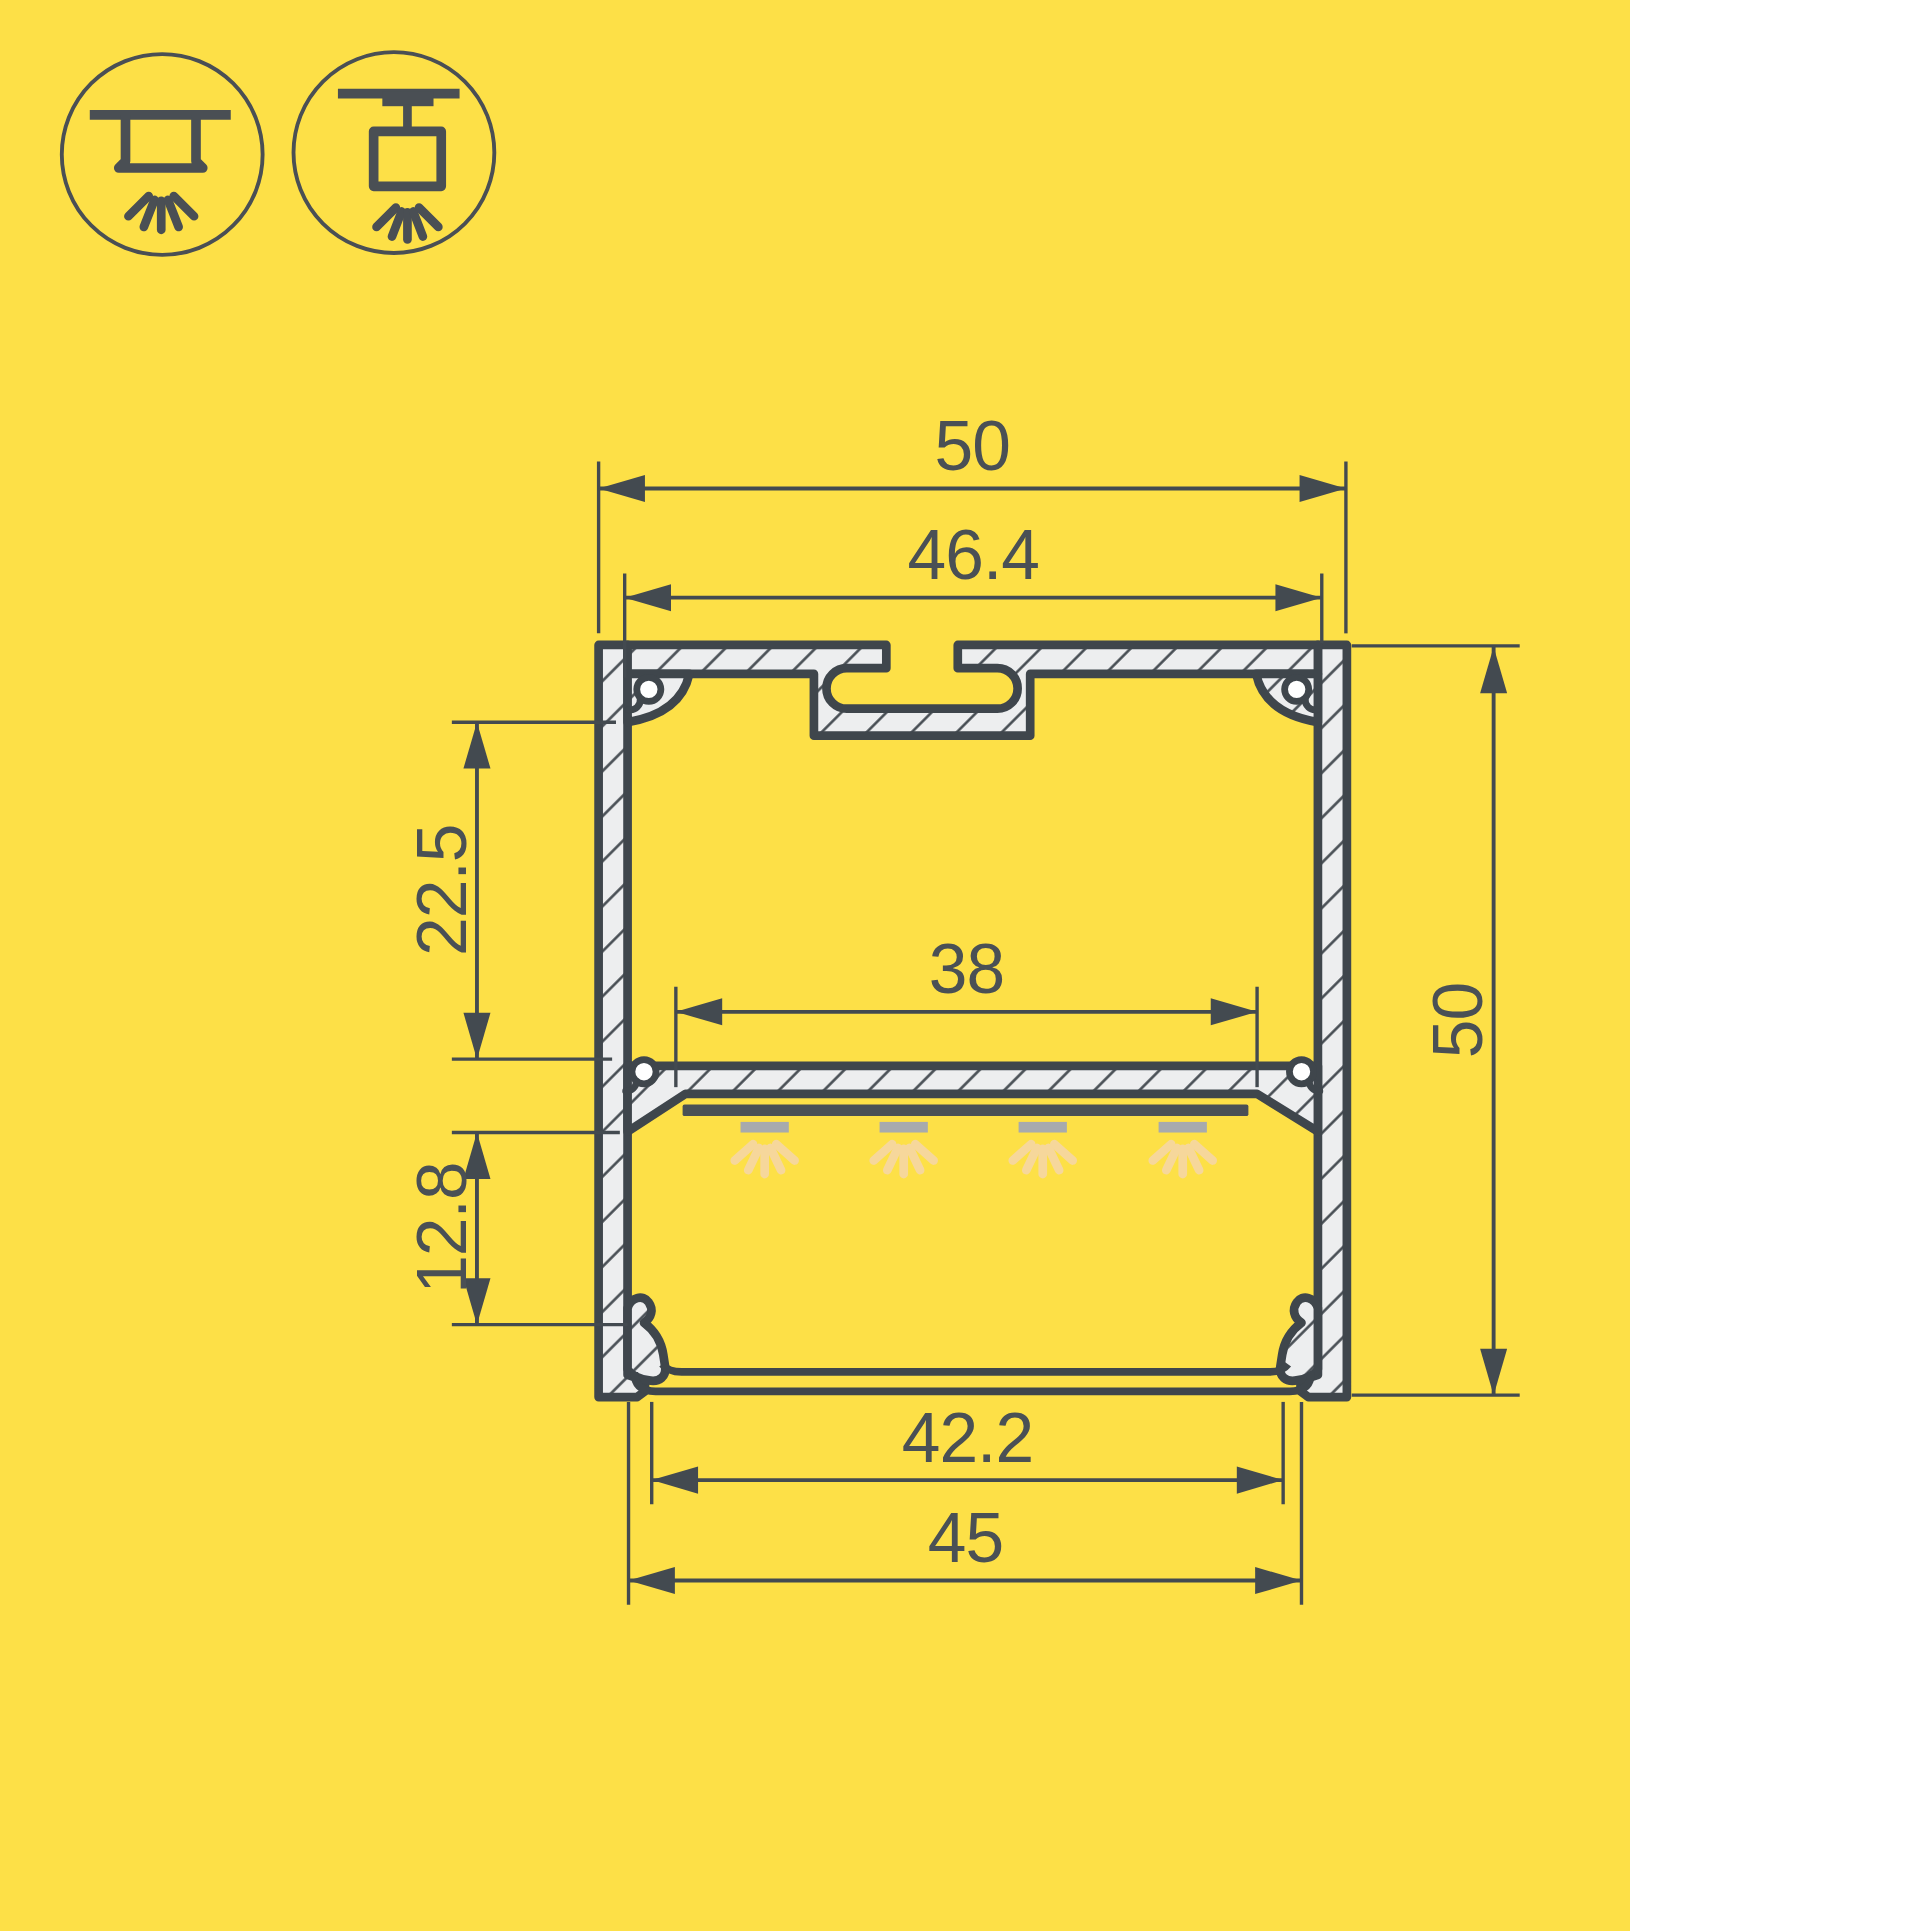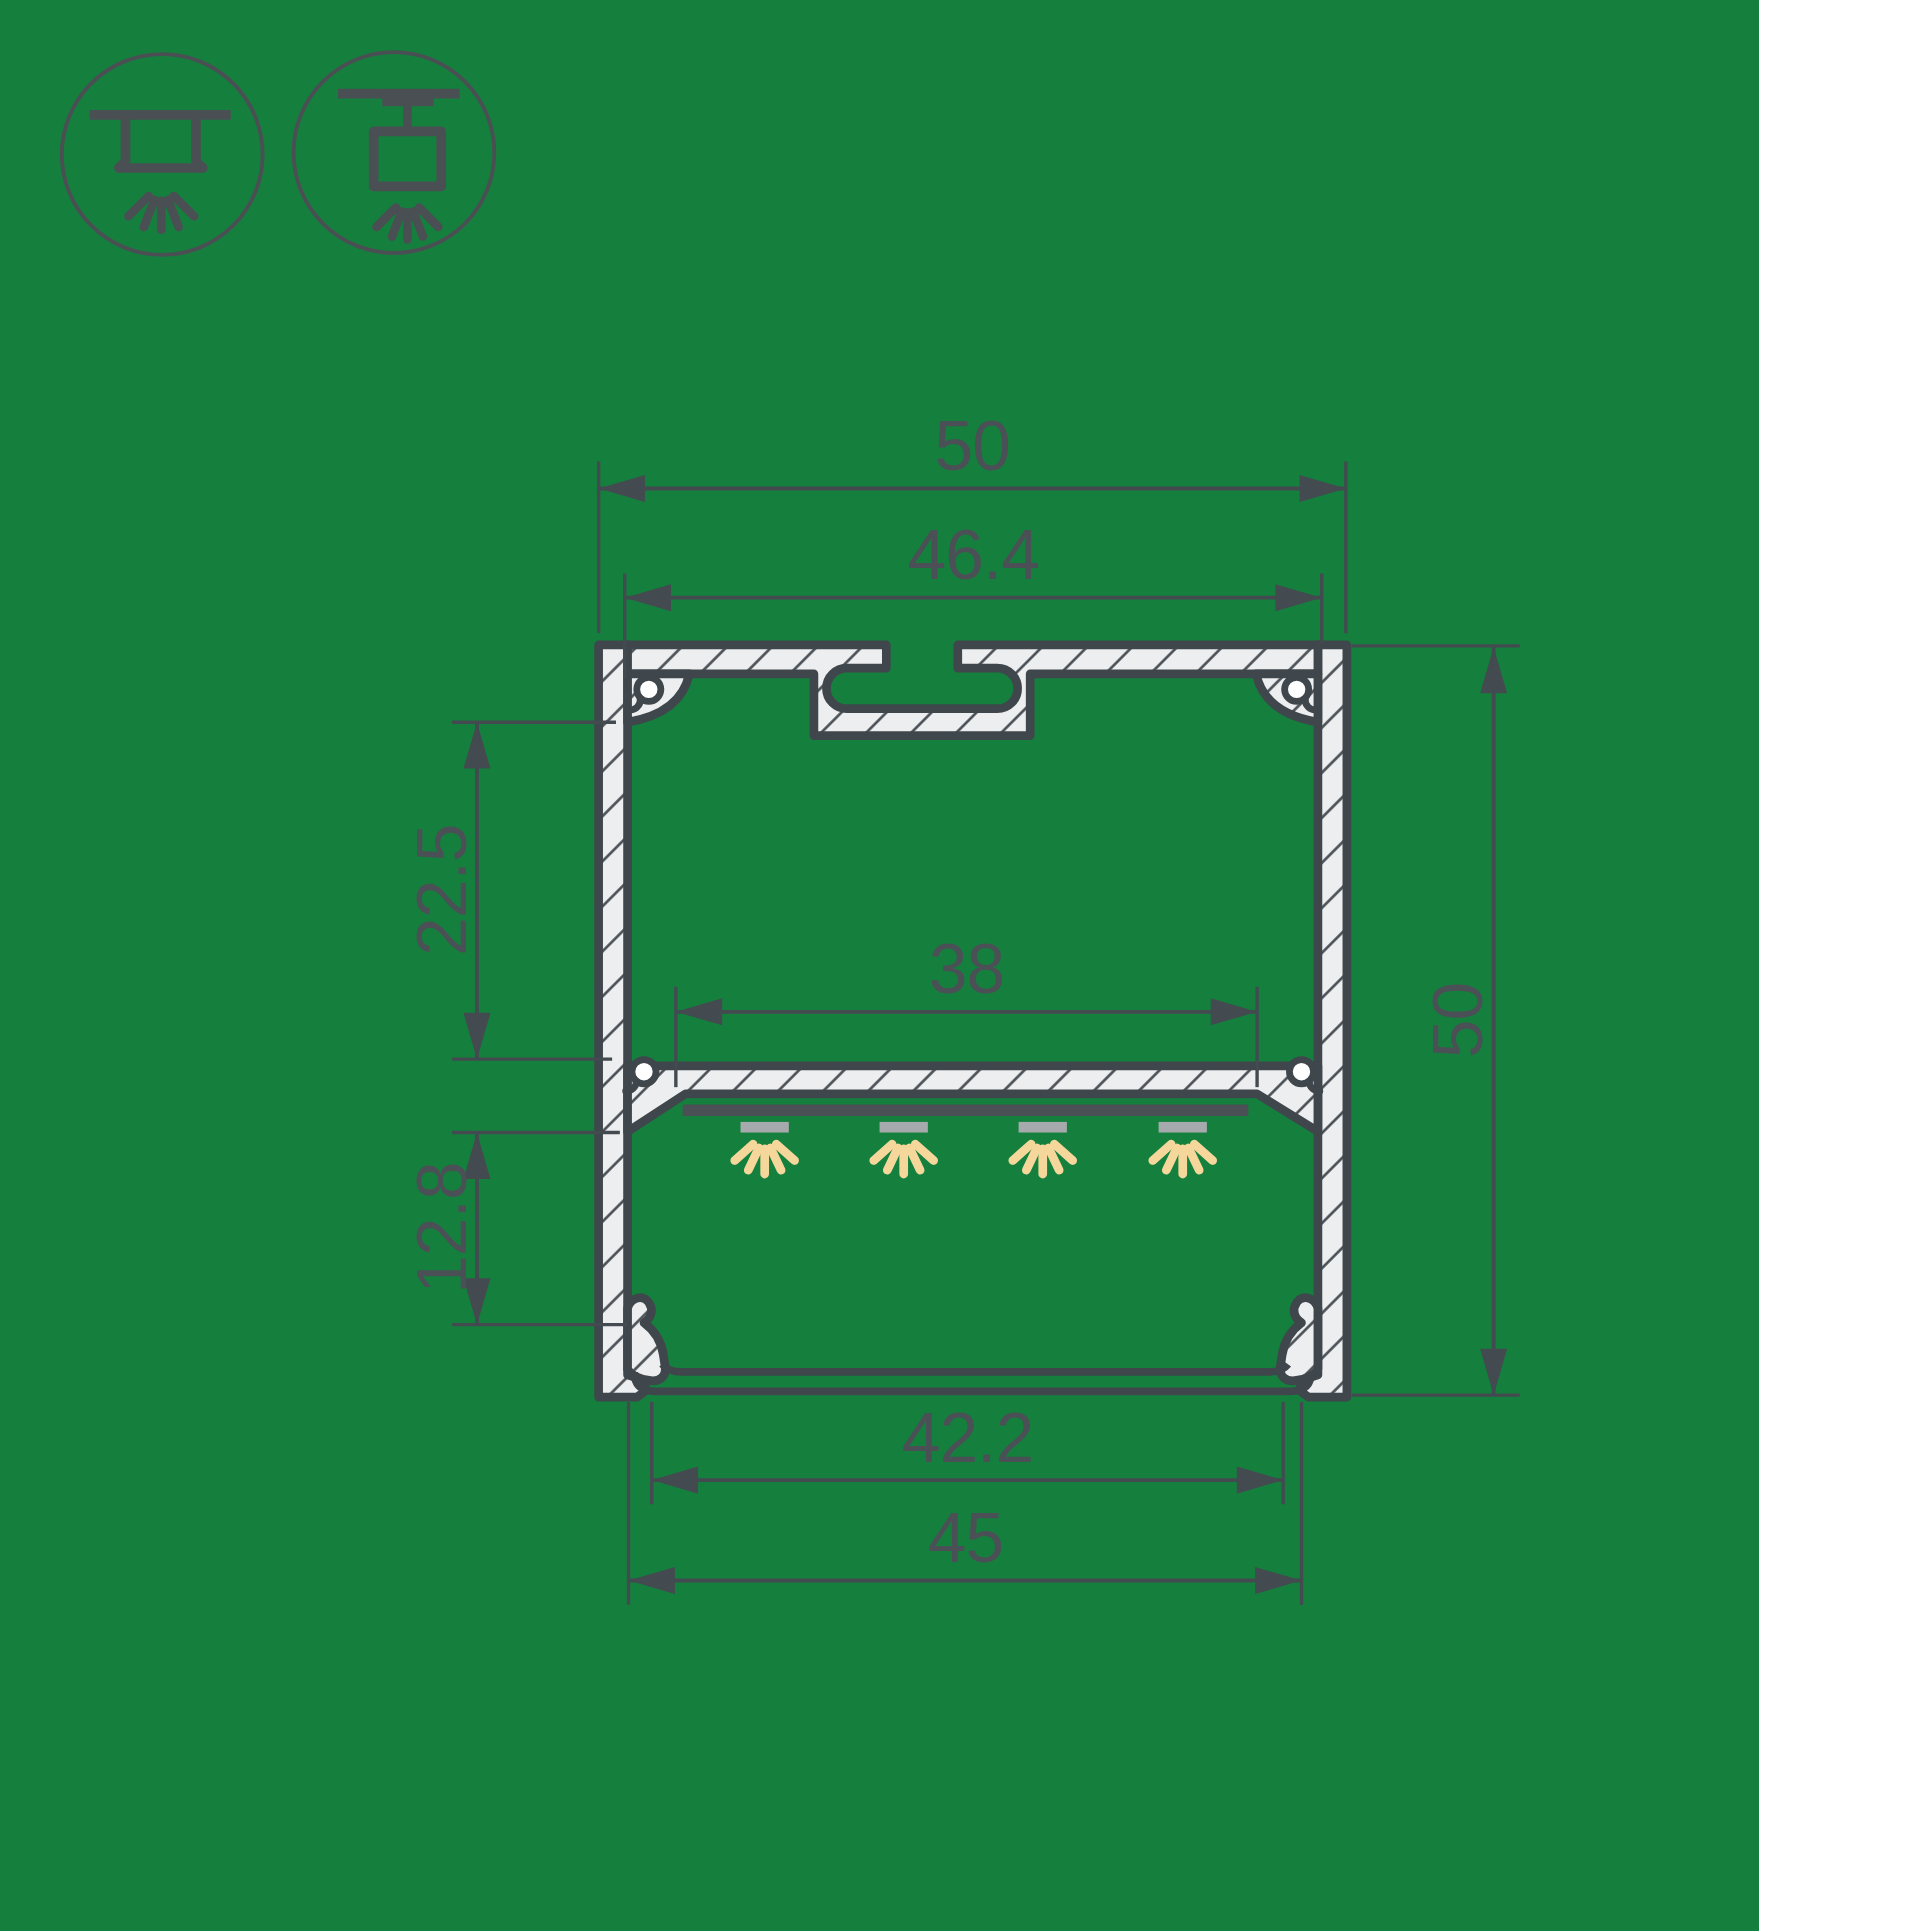--- a/index.html
+++ b/index.html
@@ -1,16 +1,16 @@
 <!DOCTYPE html>
 <html><head>
 <meta charset="utf-8">
 <style>
   html,body{margin:0;padding:0;background:#ffffff;}
-  .page{width:1759px;height:1931px;background:#15803d;position:relative;font-family:"Liberation Sans",sans-serif;}
+  .page{width:1630px;height:1931px;background:#fde047;position:relative;font-family:"Liberation Sans",sans-serif;}
   svg{display:block;}
   text{font-family:"Liberation Sans",sans-serif;font-size:72px;fill:#4A5055;letter-spacing:-1px;}
   .outline{fill:url(#hatch);stroke:#3F464C;stroke-width:9;stroke-linejoin:round;}
   .detail{fill:#ffffff;stroke:#3F464C;stroke-width:7;}
   .tail{fill:none;stroke:#3F464C;stroke-width:7;stroke-linecap:round;}
   .dimline{stroke:#434A50;stroke-width:4;fill:none;}
   .extline{stroke:#434A50;stroke-width:3.5;fill:none;}
   .arrow{fill:#434A50;stroke:none;}
   .iconstroke{fill:none;stroke:#4A4F54;stroke-width:10;stroke-linejoin:round;}
   .ray{stroke:#4A4F54;stroke-width:9;stroke-linecap:round;}

